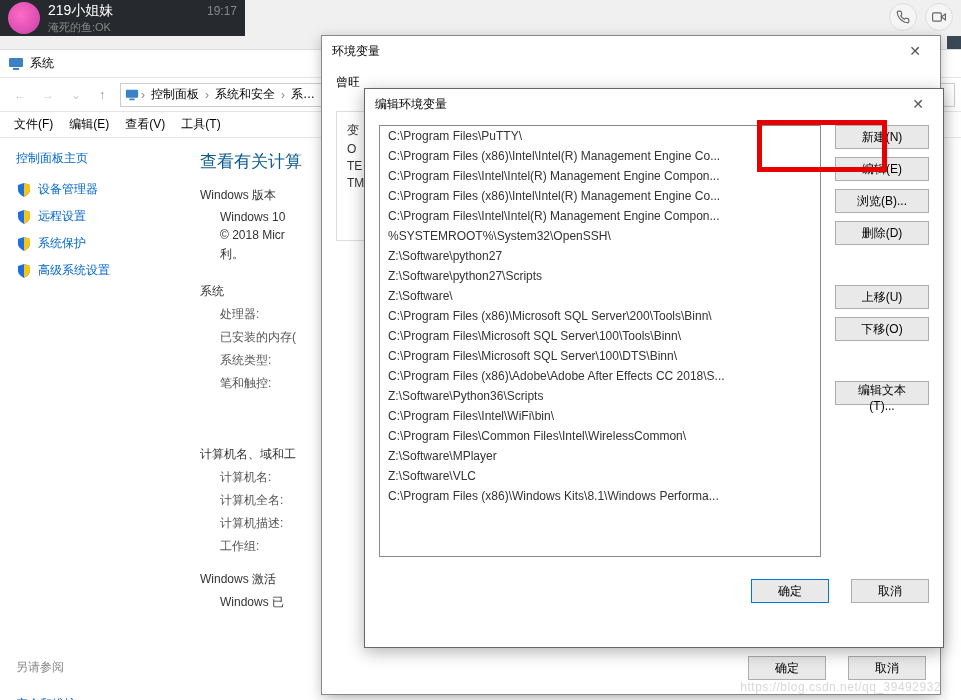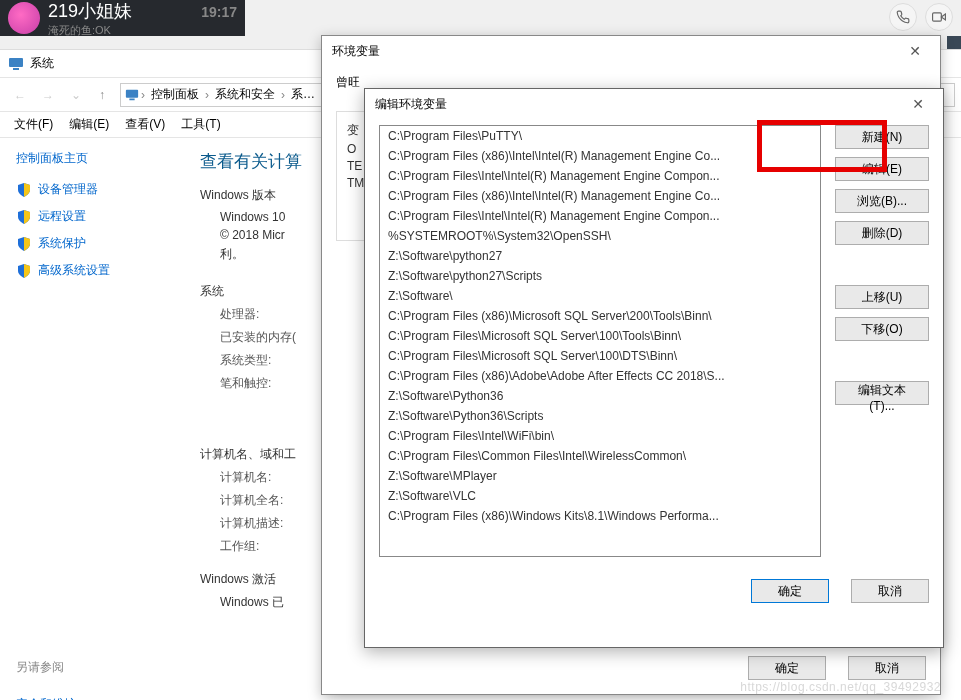--- a/index.html
+++ b/index.html
@@ -2,23 +2,23 @@
 <html><head>
 <meta charset="utf-8">
 <style>
 * { margin: 0; padding: 0; box-sizing: border-box; font-family: "Microsoft YaHei", "Segoe UI", sans-serif; }
 body { width: 961px; height: 700px; overflow: hidden; background: #f0f0f0; position: relative; font-size: 12px; }
 
 
 .chat-sidebar { position: absolute; left: 0; top: 0; width: 245px; height: 36px; background: #26292e; color: #fff; display: flex; align-items: center; padding: 2px 8px; }
 .avatar { width: 32px; height: 32px; border-radius: 50%; background: radial-gradient(circle at 40% 40%, #ff6bc4, #c73ea8); margin-right: 8px; flex-shrink: 0; }
 .chat-info { flex: 1; }
-.chat-name { font-size: 18px; color: #fff; }
+.chat-name { font-size: 14px; color: #fff; }
 .chat-msg { font-size: 11px; color: #888; }
-.chat-time { font-size: 14px; color: #888; align-self: flex-start; margin-top: 2px; font-weight: bold; }
+.chat-time { font-size: 12px; color: #888; align-self: flex-start; margin-top: 2px; }
 
 
 .sys-window { position: absolute; left: 0; top: 49px; width: 961px; height: 651px; background: #fff; border-top: 1px solid #ddd; }
 .sys-titlebar { height: 28px; background: #fff; border-bottom: 1px solid #e5e5e5; display: flex; align-items: center; padding: 0 8px; }
 .sys-icon { width: 16px; height: 16px; margin-right: 6px; }
 .sys-title { font-size: 12px; }
 
 
 .navbar { height: 34px; display: flex; align-items: center; padding: 0 6px; border-bottom: 1px solid #e5e5e5; }
 .nav-btn { width: 28px; height: 24px; display: flex; align-items: center; justify-content: center; color: #888; cursor: pointer; }
@@ -259,21 +259,20 @@
         <div class="path-item">C:\Program Files (x86)\Intel\Intel(R) Management Engine Co...</div>
         <div class="path-item">C:\Program Files\Intel\Intel(R) Management Engine Compon...</div>
         <div class="path-item">%SYSTEMROOT%\System32\OpenSSH\</div>
         <div class="path-item">Z:\Software\python27</div>
         <div class="path-item">Z:\Software\python27\Scripts</div>
         <div class="path-item">Z:\Software\</div>
         <div class="path-item">C:\Program Files (x86)\Microsoft SQL Server\200\Tools\Binn\</div>
         <div class="path-item">C:\Program Files\Microsoft SQL Server\100\Tools\Binn\</div>
         <div class="path-item">C:\Program Files\Microsoft SQL Server\100\DTS\Binn\</div>
         <div class="path-item">C:\Program Files (x86)\Adobe\Adobe After Effects CC 2018\S...</div>
-        <div class="path-item">Z:\Software\Python36</div>
         <div class="path-item">Z:\Software\Python36\Scripts</div>
         <div class="path-item">C:\Program Files\Intel\WiFi\bin\</div>
         <div class="path-item">C:\Program Files\Common Files\Intel\WirelessCommon\</div>
         <div class="path-item">Z:\Software\MPlayer</div>
         <div class="path-item">Z:\Software\VLC</div>
         <div class="path-item">C:\Program Files (x86)\Windows Kits\8.1\Windows Performa...</div>
       </div>
     <div class="btn-col">
       <button class="winbtn">新建(N)</button>
       <button class="winbtn">编辑(E)</button>

